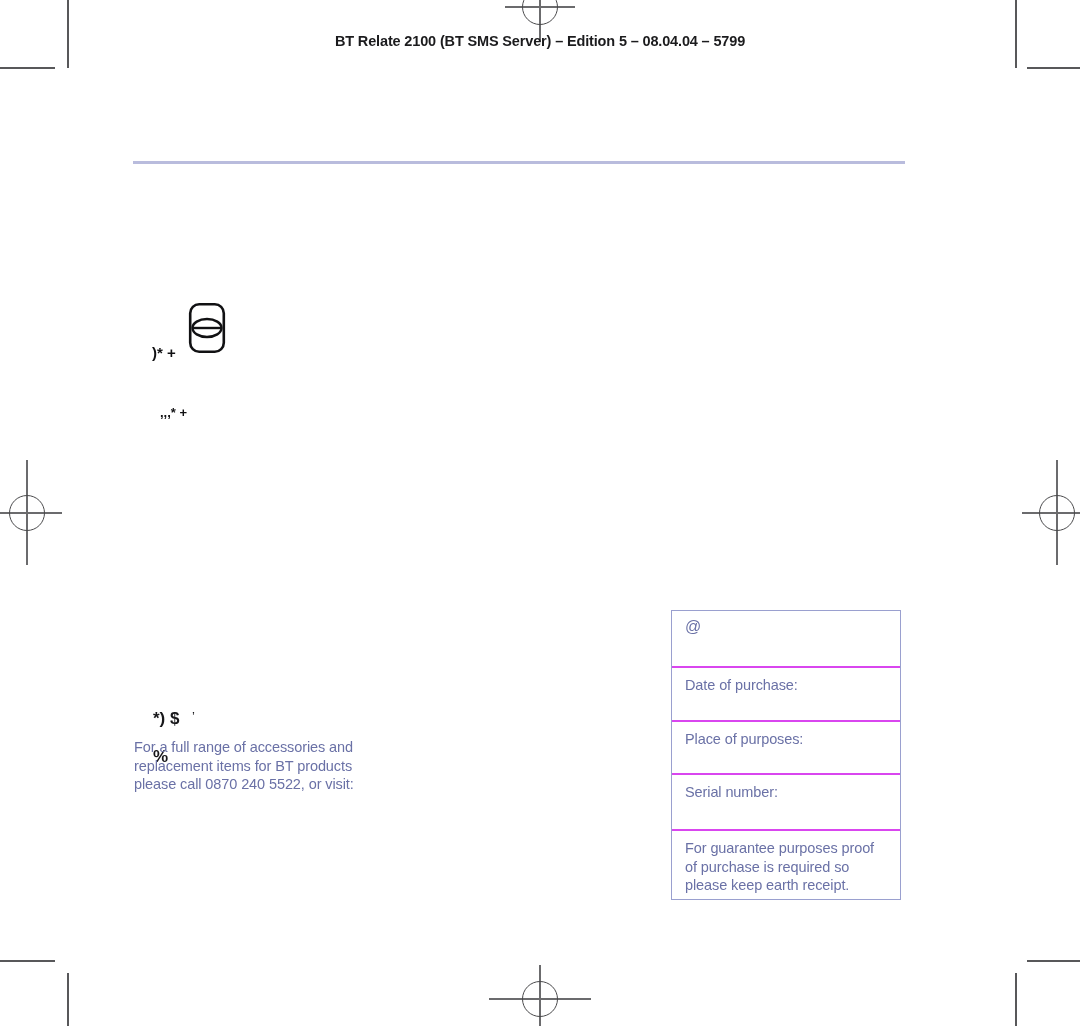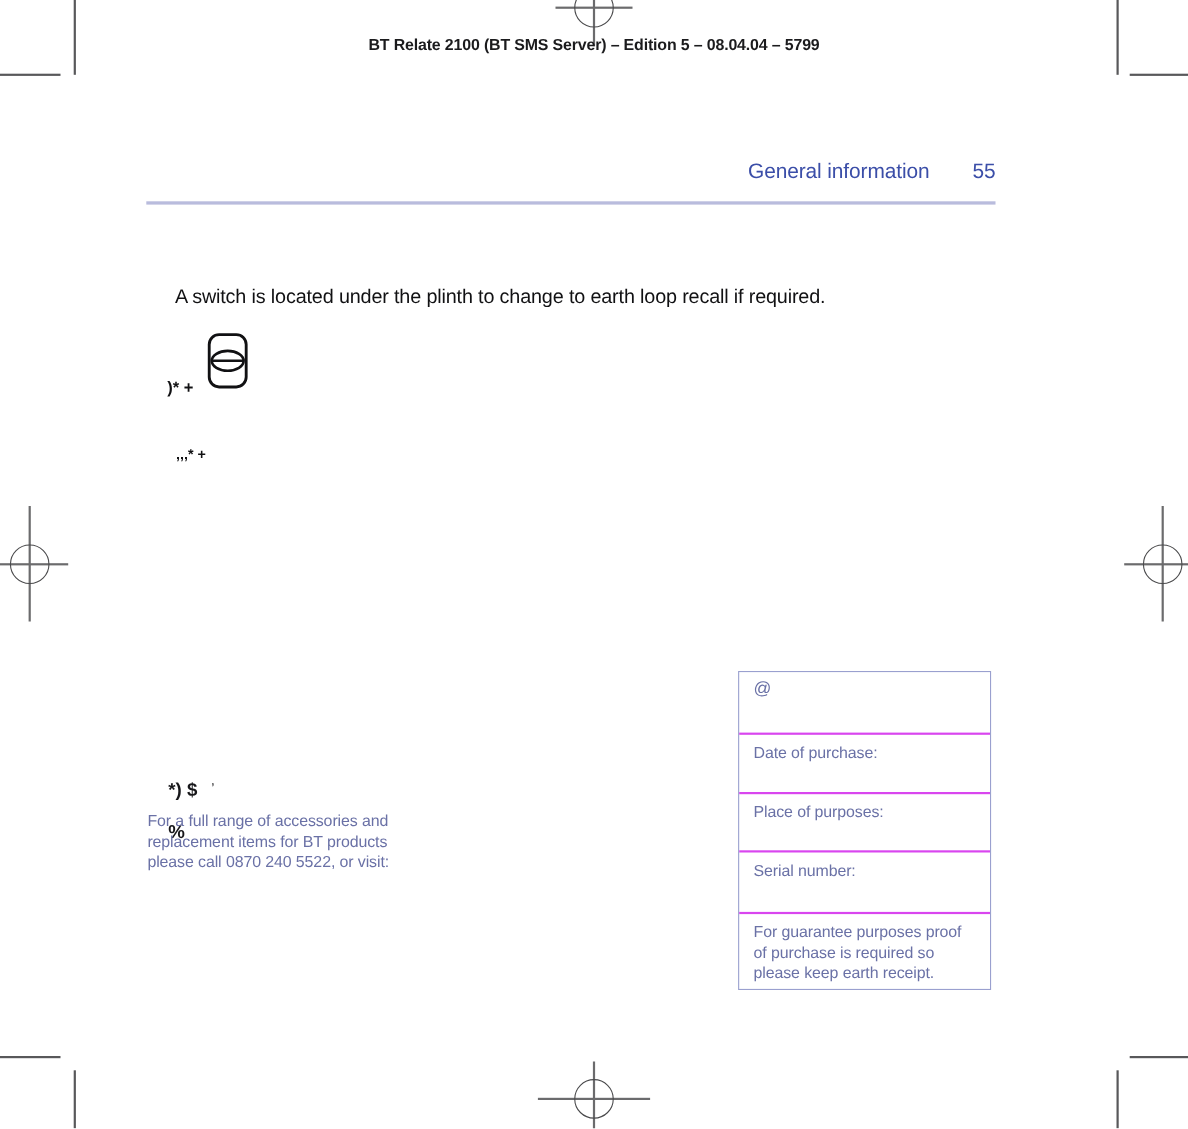--- a/index.html
+++ b/index.html
@@ -238,28 +238,23 @@
   <div class="reg-mark" style="left:505px; top:965px; width:70px; height:70px;">
     <div class="reg-v" style="left:34px; top:0px;  height:62px;"></div>
     <div class="reg-h" style="left:-16px;top:33px; width:102px;"></div>
     <div class="reg-circle" style="left:17px; top:16px; width:34px; height:34px;"></div>
   </div>
 
 
   <div class="edition-line">BT Relate 2100 (BT SMS Server) – Edition 5 – 08.04.04 – 5799</div>
 
   <div class="page-header">
-    <div class="page-header-row">
-      <span class="header-section">General information</span>
-      <span class="header-pageno">55</span>
-    </div>
     <div class="header-rule"></div>
   </div>
 
-  <div class="body-para">A switch is located under the plinth to change to earth loop recall if required.</div>
 
   <div class="glyph-block" id="switch-glyphs">
     <span class="g-row first">)* +</span>
     <span class="g-row second">,,,* +</span>
   </div>
 
   <div class="switch-icon">
     <svg width="38" height="52" viewBox="0 0 38 52" xmlns="http://www.w3.org/2000/svg">
       <rect x="2.2" y="2.2" width="33.6" height="47.6" rx="9" ry="9" fill="#ffffff" stroke="#111113" stroke-width="2.6"></rect>
       <ellipse cx="19" cy="26" rx="14.5" ry="9" fill="#ffffff" stroke="#111113" stroke-width="2.4"></ellipse>

